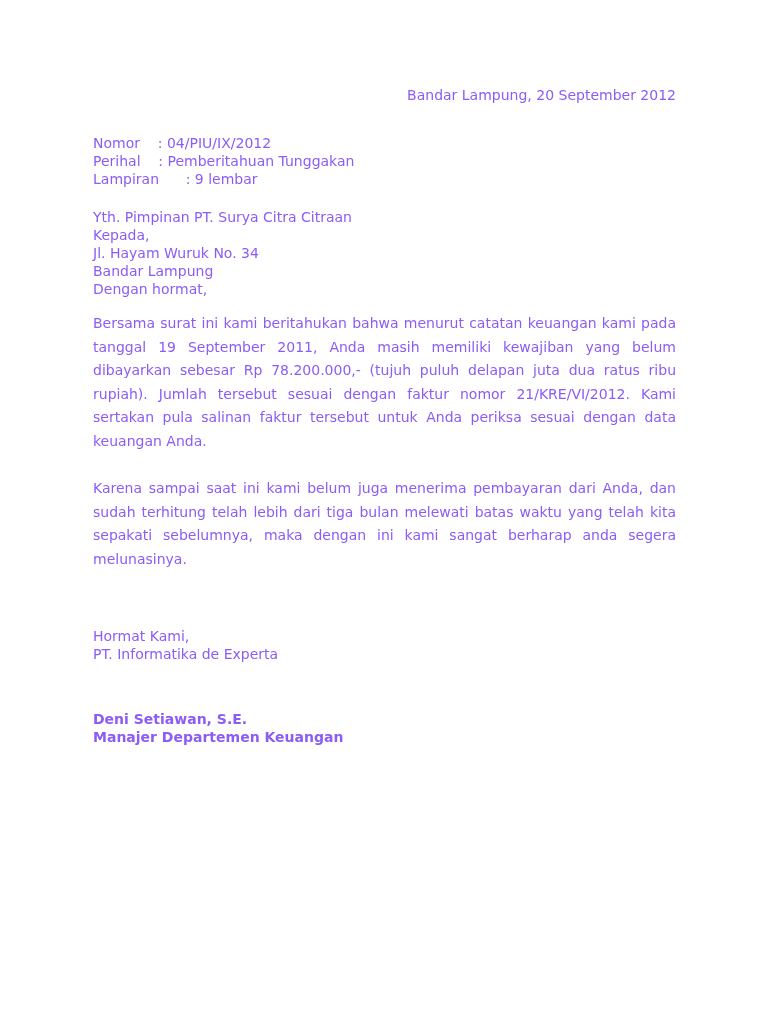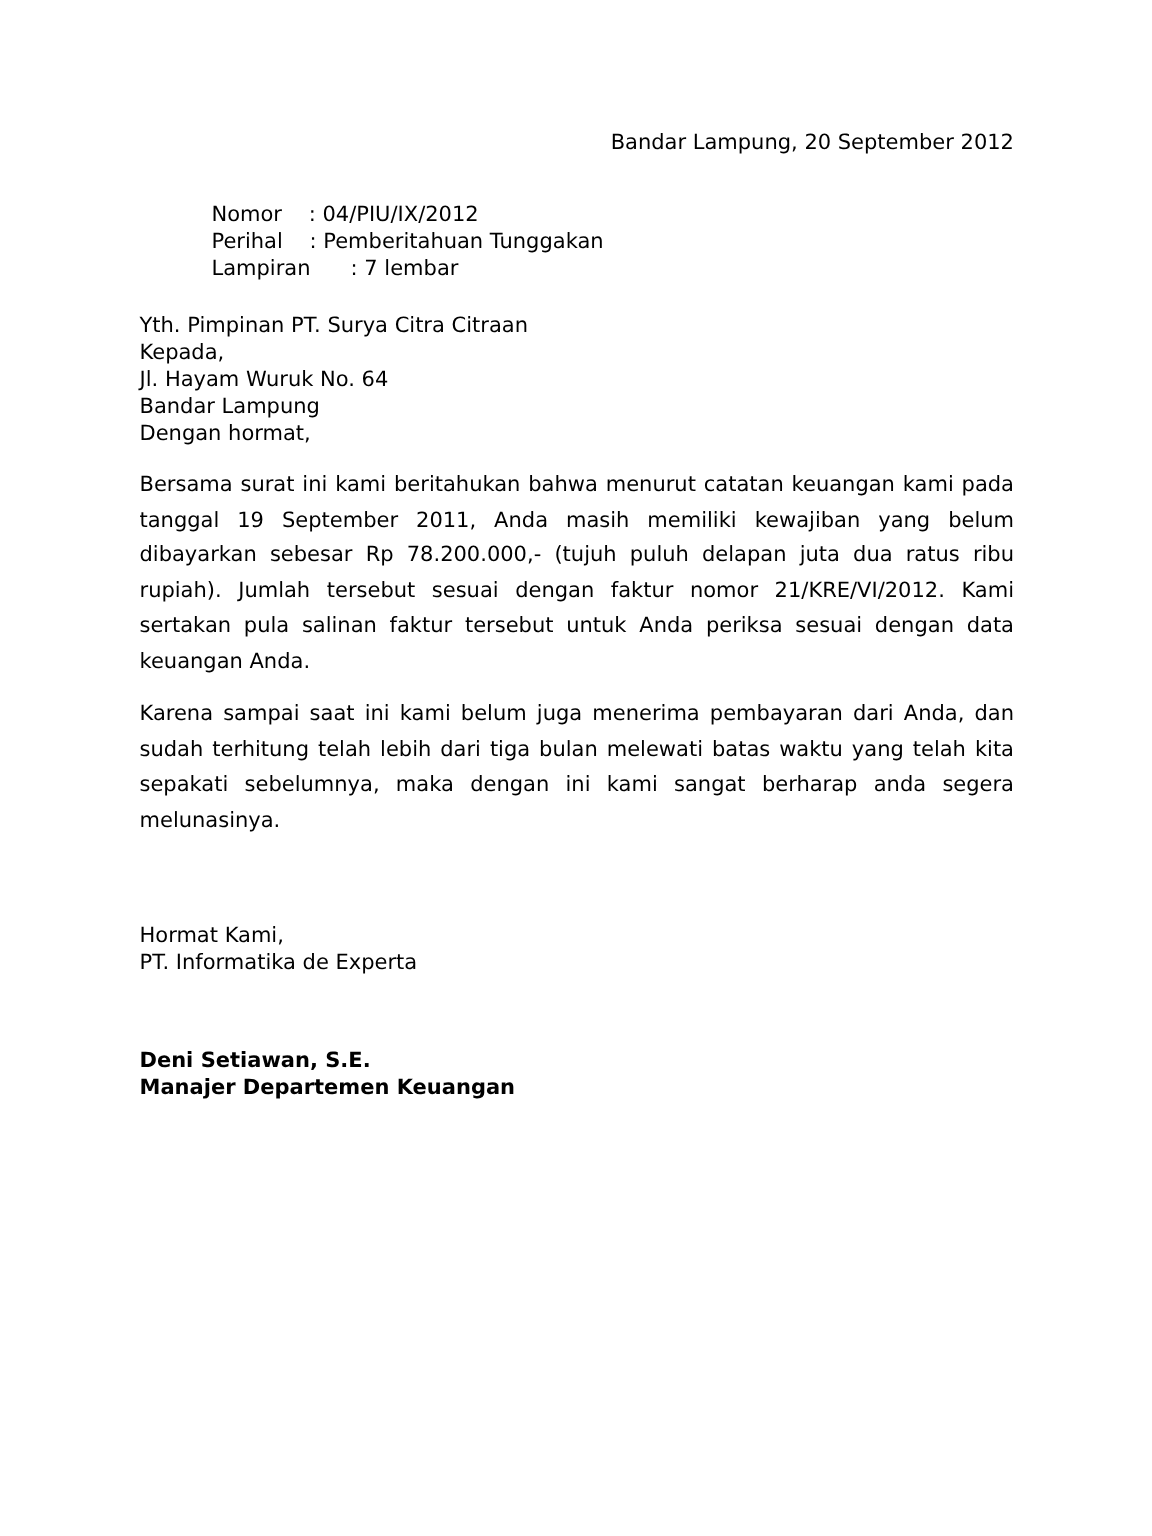--- a/index.html
+++ b/index.html
@@ -6,57 +6,56 @@
     margin: 0;
     padding: 0;
     background: #ffffff;
   }
   .page {
     position: relative;
     width: 768px;
     height: 1024px;
     background: #ffffff;
     font-family: "DejaVu Sans", "Liberation Sans", sans-serif;
-    color: #000000;
+    color: #8b5cf6;
     font-size: 14px;
     overflow: hidden;
     box-sizing: border-box;
   }
   .content {
     box-sizing: border-box;
     padding: 86px 92px 0 93px;
   }
   .date-line {
     text-align: right;
     line-height: 18px;
     white-space: pre;
   }
   .meta-block {
     margin-top: 30px;
     line-height: 18px;
   }
   .meta-line {
     white-space: pre-wrap;
-    margin-left: 48px;
   }
   .recipient-block {
     margin-top: 20px;
     line-height: 18px;
   }
   .salutation {
     margin-top: 0;
     line-height: 18px;
   }
   .body-paragraph {
     margin: 14px 0 12px 0;
     line-height: 23.5px;
     text-align: justify;
   }
   .body-paragraph + .body-paragraph {
-    margin-top: 12px;
+    margin-top: 24px;
   }
   .closing-block {
     margin-top: 56px;
     line-height: 18px;
   }
   .signer-block {
     margin-top: 47px;
     line-height: 18px;
     font-weight: bold;
   }
@@ -68,27 +67,27 @@
 <body>
 
 <div class="page">
   <div class="content">
 
     <div class="date-line">Bandar Lampung, 20 September 2012</div>
 
     <div class="meta-block">
       <span class="line meta-line">Nomor    : 04/PIU/IX/2012</span>
       <span class="line meta-line">Perihal    : Pemberitahuan Tunggakan</span>
-      <span class="line meta-line">Lampiran      : 7 lembar</span>
+      <span class="line meta-line">Lampiran      : 9 lembar</span>
     </div>
 
     <div class="recipient-block">
       <span class="line">Yth. Pimpinan PT. Surya Citra Citraan</span>
       <span class="line">Kepada,</span>
-      <span class="line">Jl. Hayam Wuruk No. 64</span>
+      <span class="line">Jl. Hayam Wuruk No. 34</span>
       <span class="line">Bandar Lampung</span>
     </div>
 
     <div class="salutation">Dengan hormat,</div>
 
     <div class="body-paragraph">Bersama surat ini kami beritahukan bahwa menurut catatan keuangan kami pada tanggal 19 September 2011, Anda masih memiliki kewajiban yang belum dibayarkan sebesar Rp 78.200.000,- (tujuh puluh delapan juta dua ratus ribu rupiah). Jumlah tersebut sesuai dengan faktur nomor 21/KRE/VI/2012. Kami sertakan pula salinan faktur tersebut untuk Anda periksa sesuai dengan data keuangan Anda.</div>
 
     <div class="body-paragraph">Karena sampai saat ini kami belum juga menerima pembayaran dari Anda, dan sudah terhitung telah lebih dari tiga bulan melewati batas waktu yang telah kita sepakati sebelumnya, maka dengan ini kami sangat berharap anda segera melunasinya.</div>
 
 

